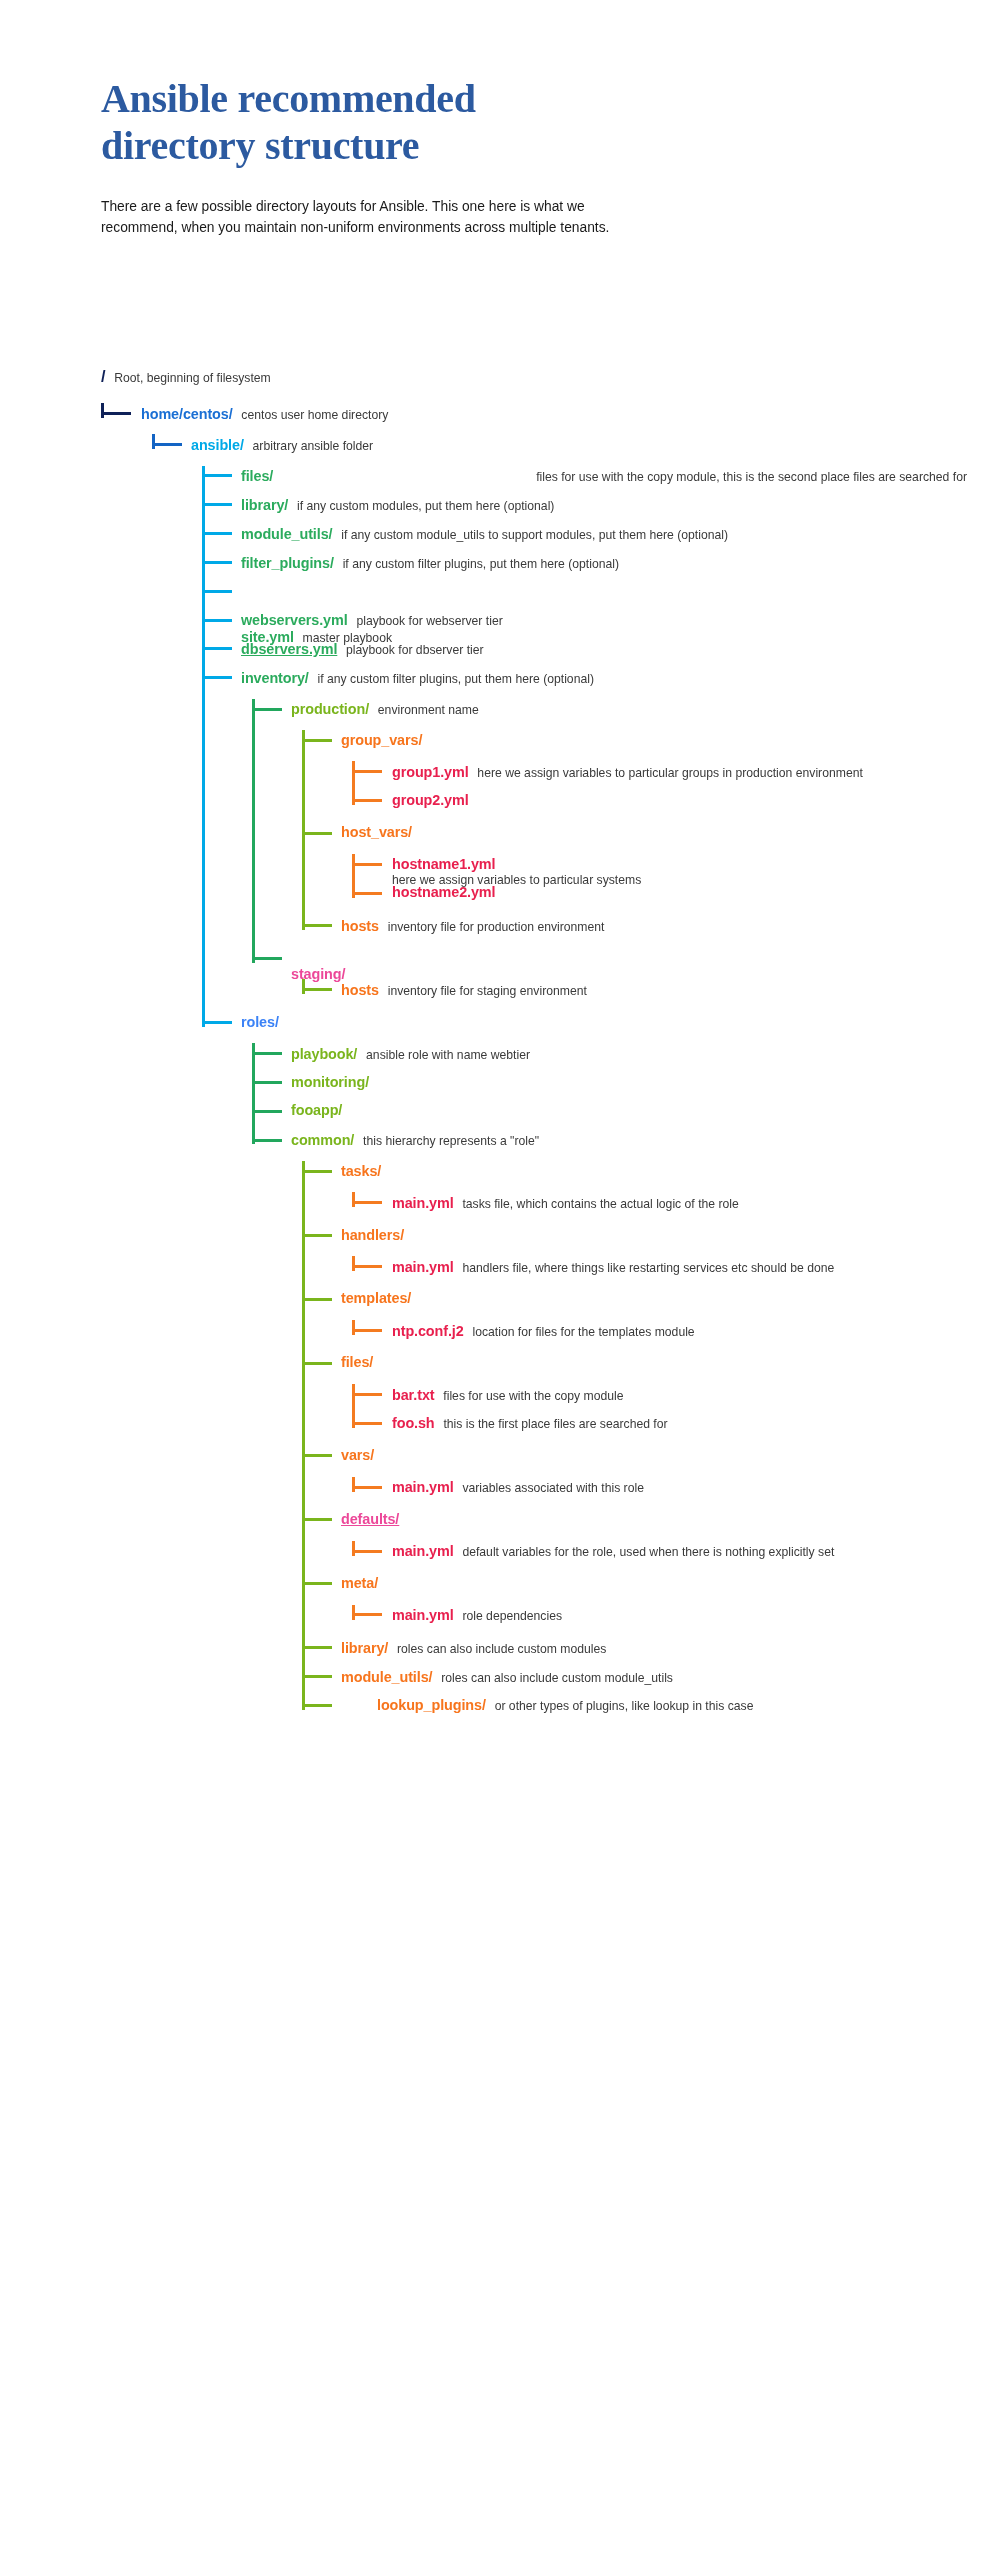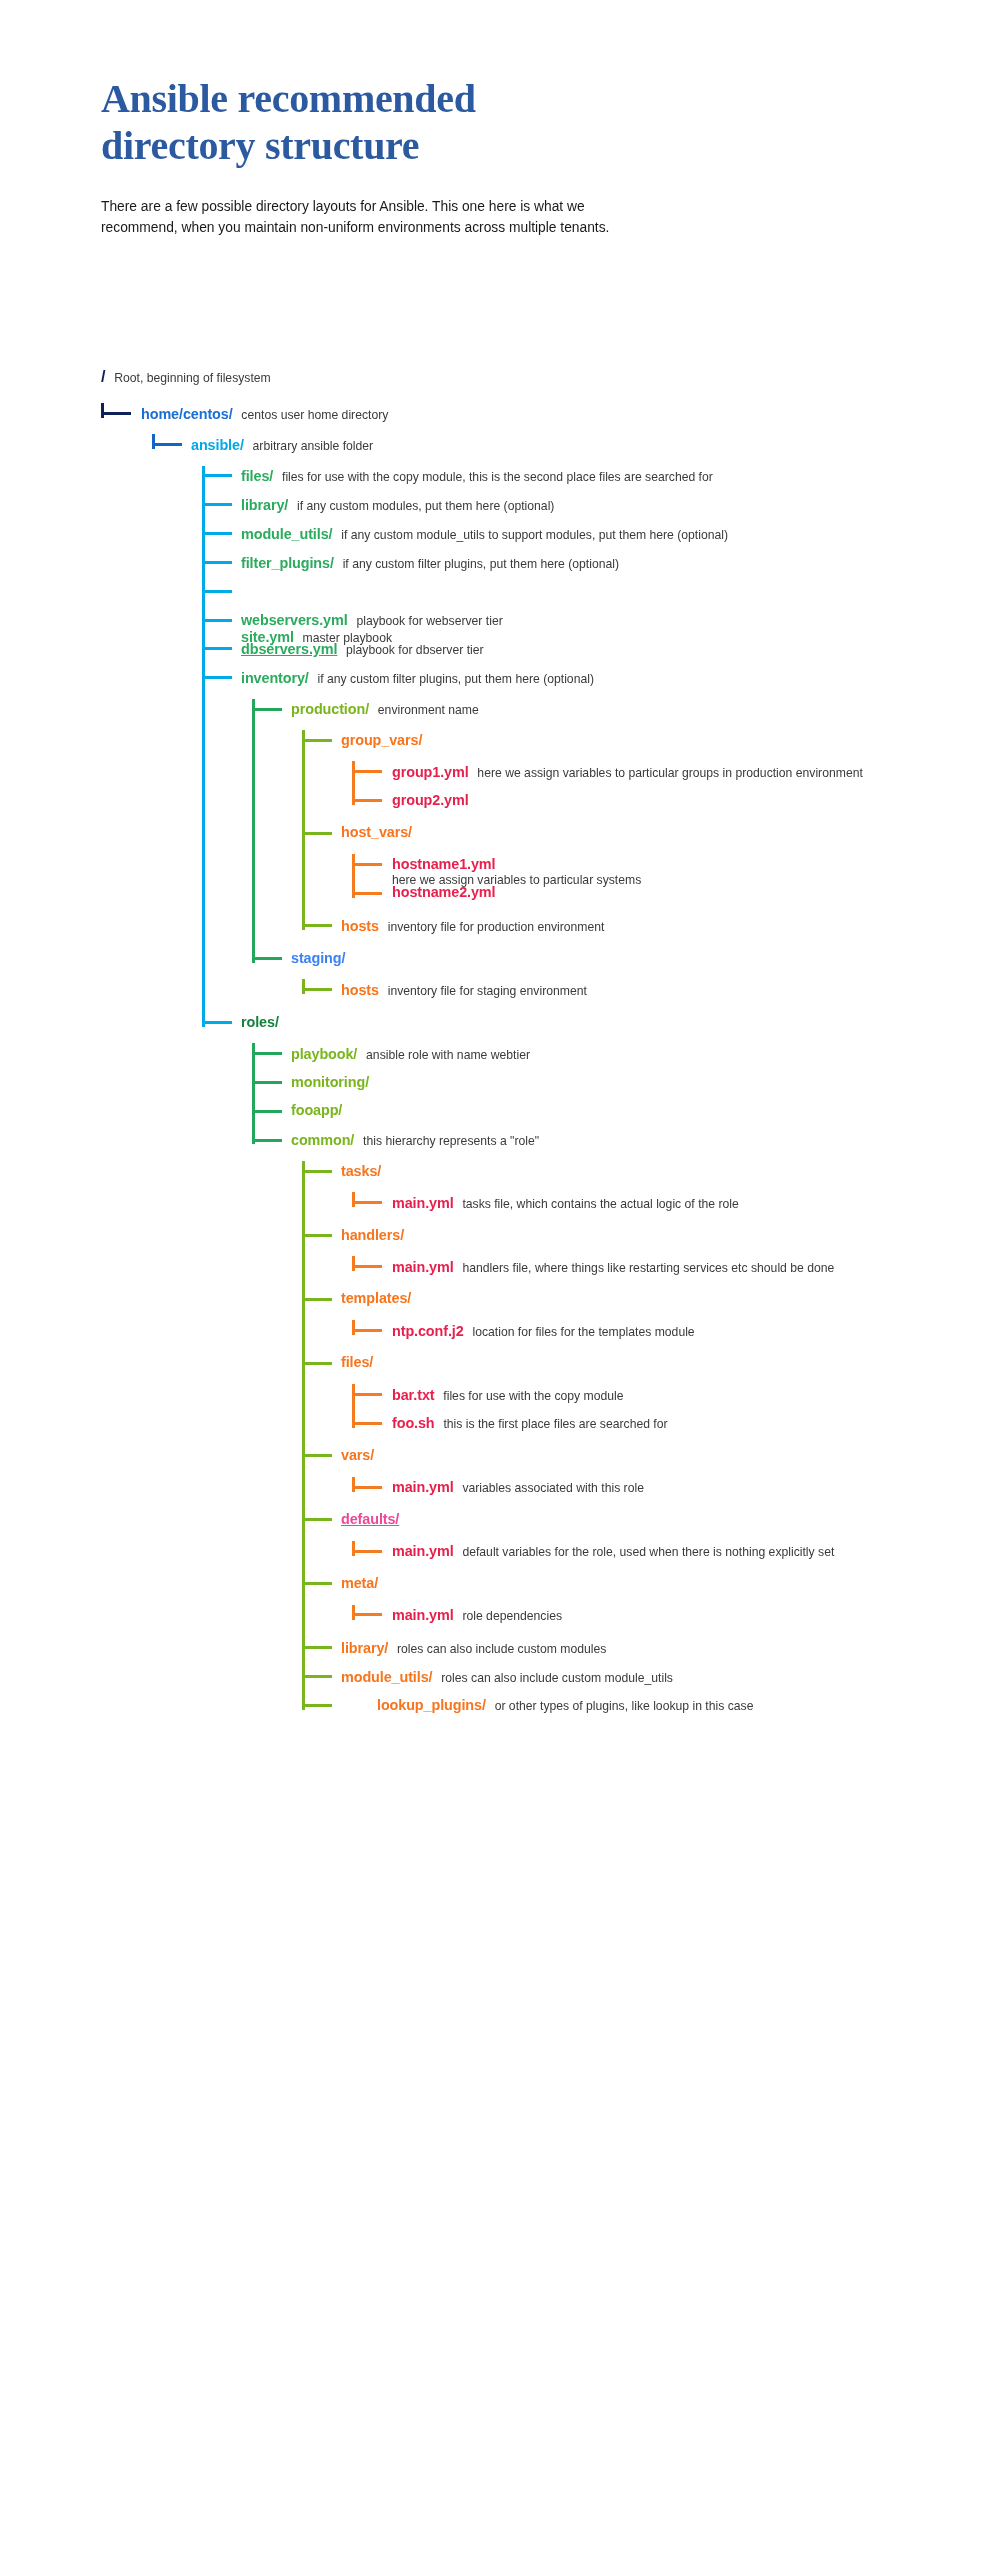--- a/index.html
+++ b/index.html
@@ -137,21 +137,21 @@
       <div class="hline" style="left: 152px; top: 75px; width: 30px; background: rgb(19, 100, 196);"></div>
       <div class="node" style="left: 191px; top: 69px;">
         <span class="label" style="color: rgb(0, 169, 231);">ansible/</span>
         <span class="gap"></span>
         <span class="desc" style="width: 714px; color: rgb(58, 58, 58);">arbitrary ansible folder</span>
       </div>
       <div class="hline" style="left: 202px; top: 106px; width: 30px; background: rgb(0, 169, 231);"></div>
       <div class="node" style="left: 241px; top: 100px;">
         <span class="label" style="color: rgb(43, 171, 93);">files/</span>
         <span class="gap"></span>
-        <span class="desc" style="width: 685px; color: rgb(58, 58, 58);">files for use with the copy module, this is the second place files are searched for</span>
+        <span class="desc" style="width: 685px; color: rgb(58, 58, 58); text-align: right;">files for use with the copy module, this is the second place files are searched for</span>
       </div>
       <div class="hline" style="left: 202px; top: 135px; width: 30px; background: rgb(0, 169, 231);"></div>
       <div class="node" style="left: 241px; top: 129px;">
         <span class="label" style="color: rgb(43, 171, 93);">library/</span>
         <span class="gap"></span>
         <span class="desc" style="width: 670px; color: rgb(58, 58, 58);">if any custom modules, put them here (optional)</span>
       </div>
       <div class="hline" style="left: 202px; top: 164px; width: 30px; background: rgb(0, 169, 231);"></div>
       <div class="node" style="left: 241px; top: 158px;">
         <span class="label" style="color: rgb(43, 171, 93);">module_utils/</span>
@@ -223,31 +223,31 @@
         <span class="label" style="color: rgb(232, 32, 78);">hostname2.yml</span>
       </div>
       <div class="hline" style="left: 302px; top: 556px; width: 30px; background: rgb(122, 181, 29);"></div>
       <div class="node" style="left: 341px; top: 550px;">
         <span class="label" style="color: rgb(247, 117, 29);">hosts</span>
         <span class="gap"></span>
         <span class="desc" style="width: 579px; color: rgb(58, 58, 58);">inventory file for production environment</span>
       </div>
       <div class="hline" style="left: 252px; top: 589px; width: 30px; background: rgb(34, 167, 93);"></div>
       <div class="node" style="left: 291px; top: 583px;">
-        <span class="label" style="color: #3b82f6;">staging/</span>
+        <span class="label" style="color: #ec4899; margin-top: 16px;">staging/</span>
       </div>
       <div class="hline" style="left: 302px; top: 620px; width: 30px; background: rgb(122, 181, 29);"></div>
       <div class="node" style="left: 341px; top: 614px;">
         <span class="label" style="color: rgb(247, 117, 29);">hosts</span>
         <span class="gap"></span>
         <span class="desc" style="width: 579px; color: rgb(58, 58, 58);">inventory file for staging environment</span>
       </div>
       <div class="hline" style="left: 202px; top: 653px; width: 30px; background: rgb(0, 169, 231);"></div>
       <div class="node" style="left: 241px; top: 647px;">
-        <span class="label" style="color: #15803d;">roles/</span>
+        <span class="label" style="color: #3b82f6;">roles/</span>
       </div>
       <div class="hline" style="left: 252px; top: 684px; width: 30px; background: rgb(34, 167, 93);"></div>
       <div class="node" style="left: 291px; top: 678px;">
         <span class="label" style="color: rgb(122, 181, 29);">playbook/</span>
         <span class="gap"></span>
         <span class="desc" style="width: 613px; color: rgb(58, 58, 58);">ansible role with name webtier</span>
       </div>
       <div class="hline" style="left: 252px; top: 713px; width: 30px; background: rgb(34, 167, 93);"></div>
       <div class="node" style="left: 291px; top: 707px;">
         <span class="label" style="color: rgb(122, 181, 29);">monitoring/</span>

